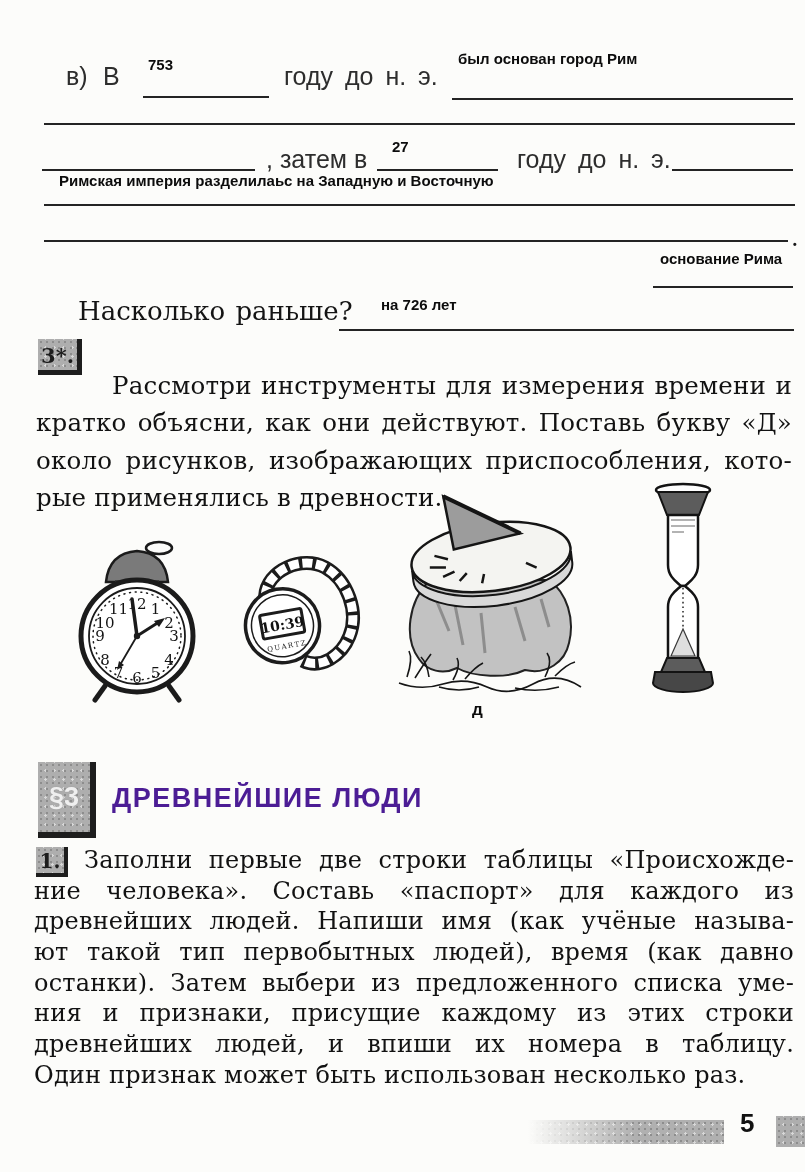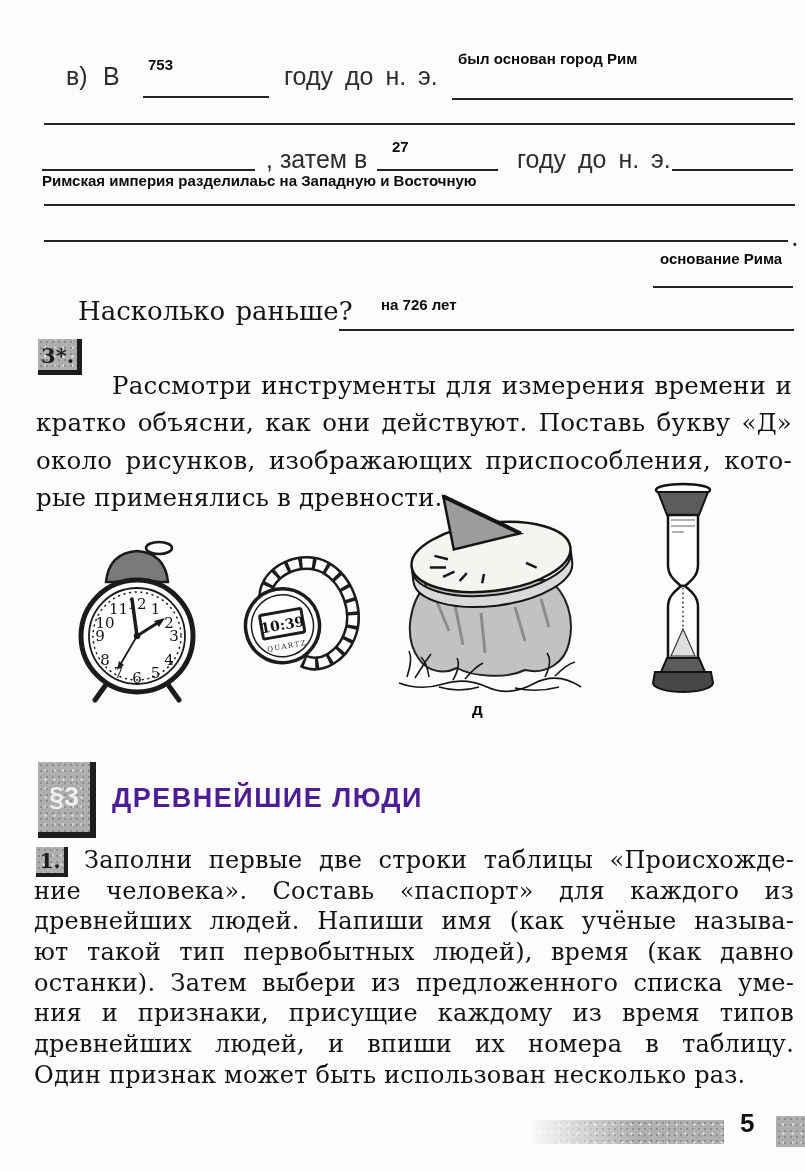--- a/index.html
+++ b/index.html
@@ -72,21 +72,21 @@
 
   <div class="abs blank" style="left:44px; top:100px; width:751px; height:23px;"></div>
 
   <div class="abs blank" style="left:42px; top:147px; width:213px; height:22px;"></div>
   <span class="abs fill-row" style="left:266px; top:145px;">, затем в</span>
   <span class="abs hand" style="left:392px; top:138px;">27</span>
   <div class="abs blank" style="left:377px; top:147px; width:121px; height:22px;"></div>
   <span class="abs fill-row" style="left:517px; top:145px; word-spacing:5px;">году до н. э.</span>
   <div class="abs blank" style="left:672px; top:147px; width:121px; height:22px;"></div>
 
-  <span class="abs hand" style="left:42px; top:172px;">Римская империя разделилаьс на Западную и Восточную</span>
+  <span class="abs hand" style="left:59px; top:172px;">Римская империя разделилаьс на Западную и Восточную</span>
   <div class="abs blank" style="left:44px; top:181px; width:751px; height:23px;"></div>
   <div class="abs blank" style="left:44px; top:217px; width:744px; height:23px;"></div>
   <span class="abs" style="left:791px; top:224px; font-size:24px;">.</span>
 
   <span class="abs hand" style="left:660px; top:250px;">основание Рима</span>
   <div class="abs blank" style="left:653px; top:264px; width:140px; height:22px;"></div>
 
   <span class="abs question" style="left:78px; top:296px;">Насколько раньше?</span>
   <span class="abs hand" style="left:349px; top:296px;padding-left:32px;">на 726 лет</span>
   <div class="abs blank" style="left:339px; top:307px; width:455px; height:22px;"></div>
@@ -187,21 +187,21 @@
   <div class="abs badge speck" style="left:36px; top:847px; width:32px; height:30px; font-size:20px; line-height:28px; border-right-width:4px; border-bottom-width:4px;">
     <span>1.</span>
   </div>
   <div class="abs para task1-para" style="left:34px; top:846px;">
 
   <span class="jline first">Заполни первые две строки таблицы «Происхожде-</span>
       <span class="jline">ние человека». Составь «паспорт» для каждого из</span>
       <span class="jline">древнейших людей. Напиши имя (как учёные называ-</span>
       <span class="jline">ют такой тип первобытных людей), время (как давно</span>
       <span class="jline">останки). Затем выбери из предложенного списка уме-</span>
-      <span class="jline">ния и признаки, присущие каждому из время типов</span>
+      <span class="jline">ния и признаки, присущие каждому из этих строки</span>
       <span class="jline">древнейших людей, и впиши их номера в таблицу.</span>
       <span class="jline last">Один признак может быть использован несколько раз.</span>
     </div>
 
   <div class="abs footer-strip" style="left:528px; top:1120px;"></div>
   <span class="abs page-number" style="left:740px; top:1108px;">5</span>
   <div class="abs speck" style="left:776px; top:1116px; width:29px; height:31px;"></div>
 
 </div>
 

